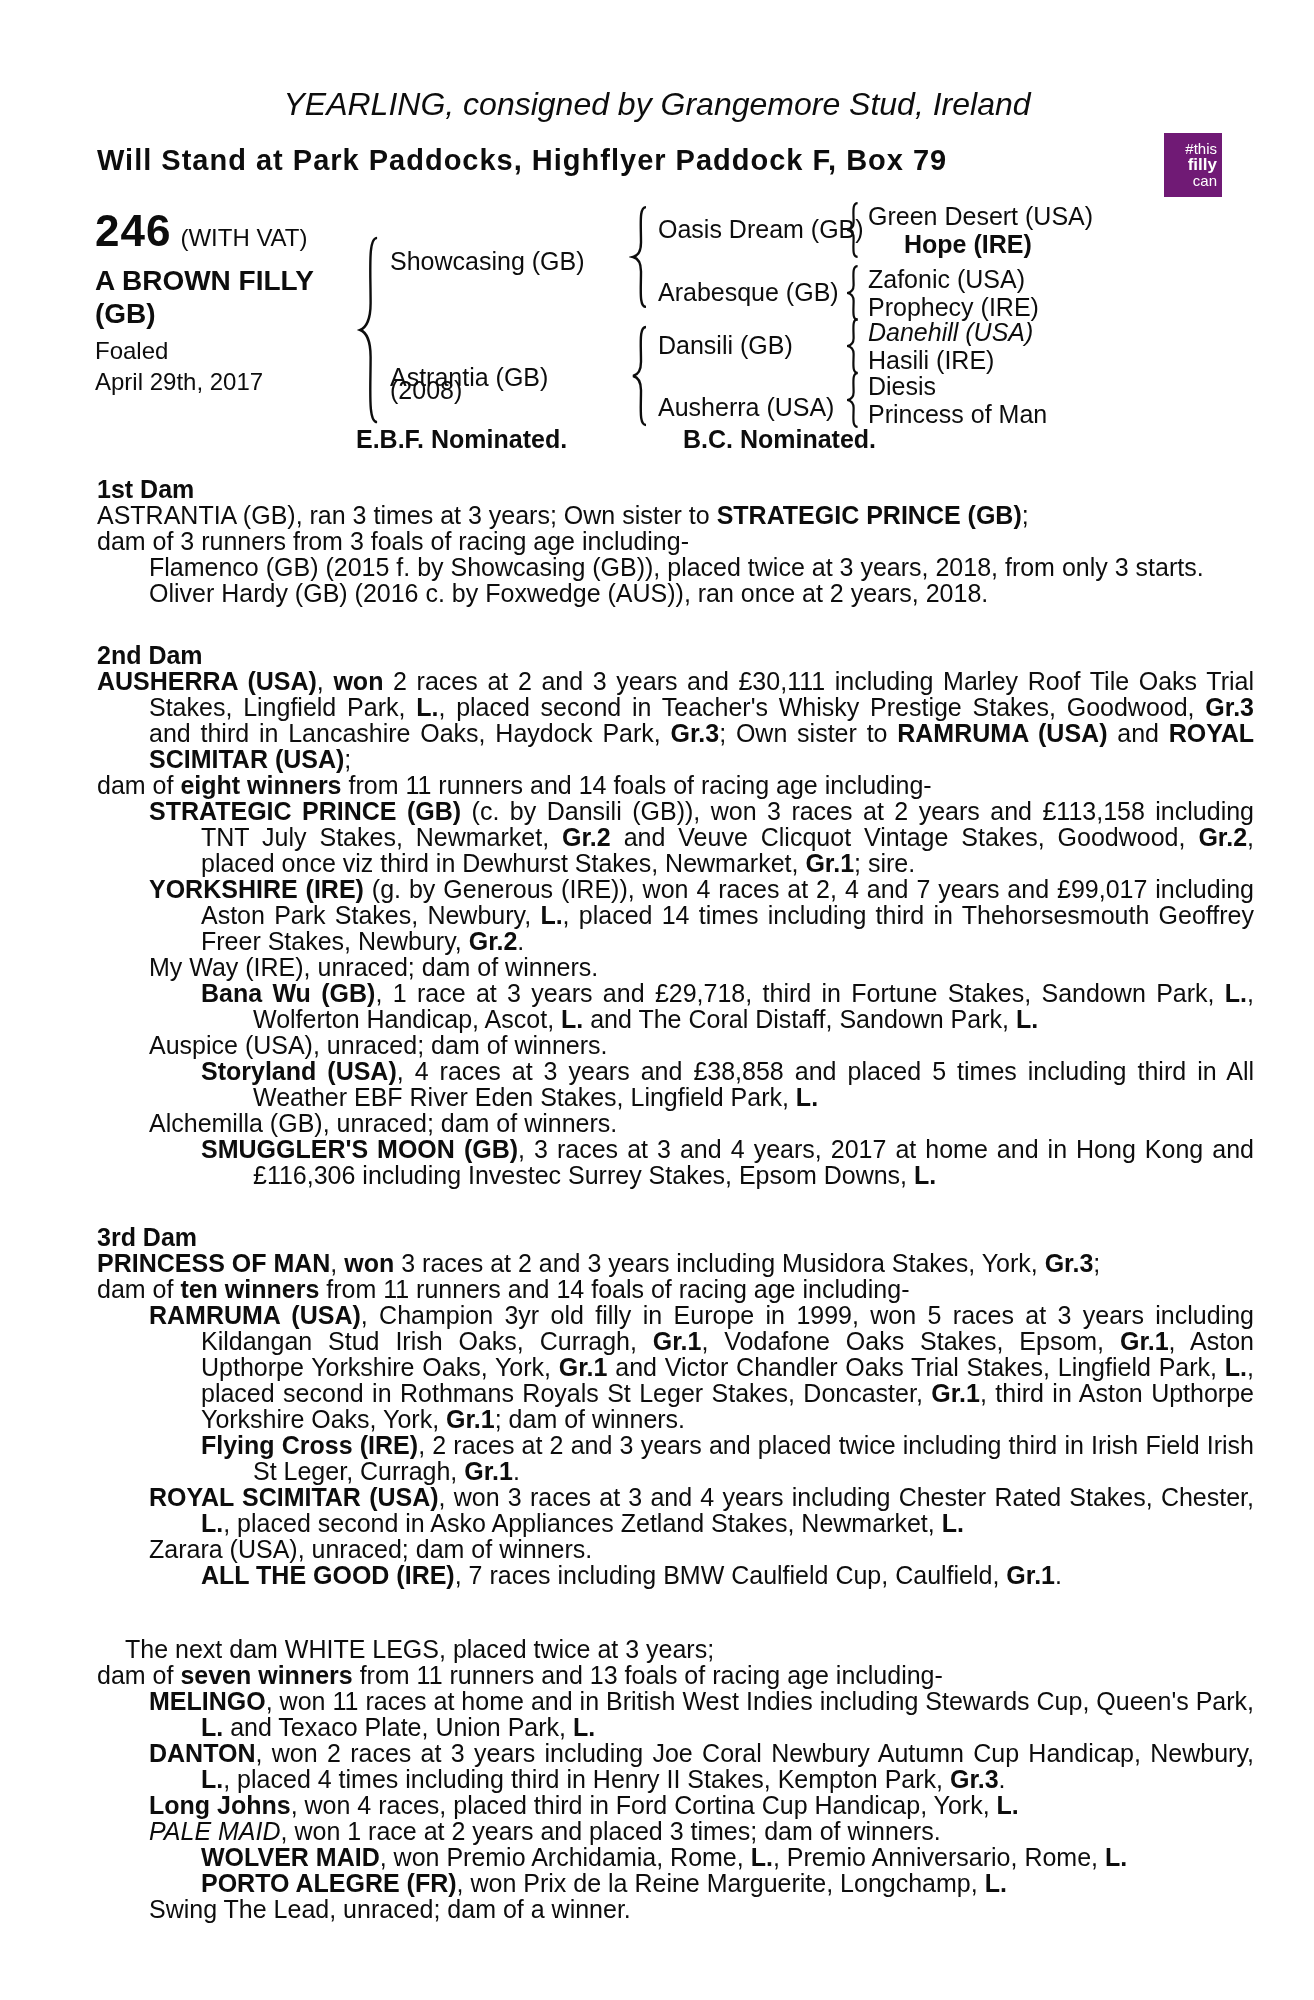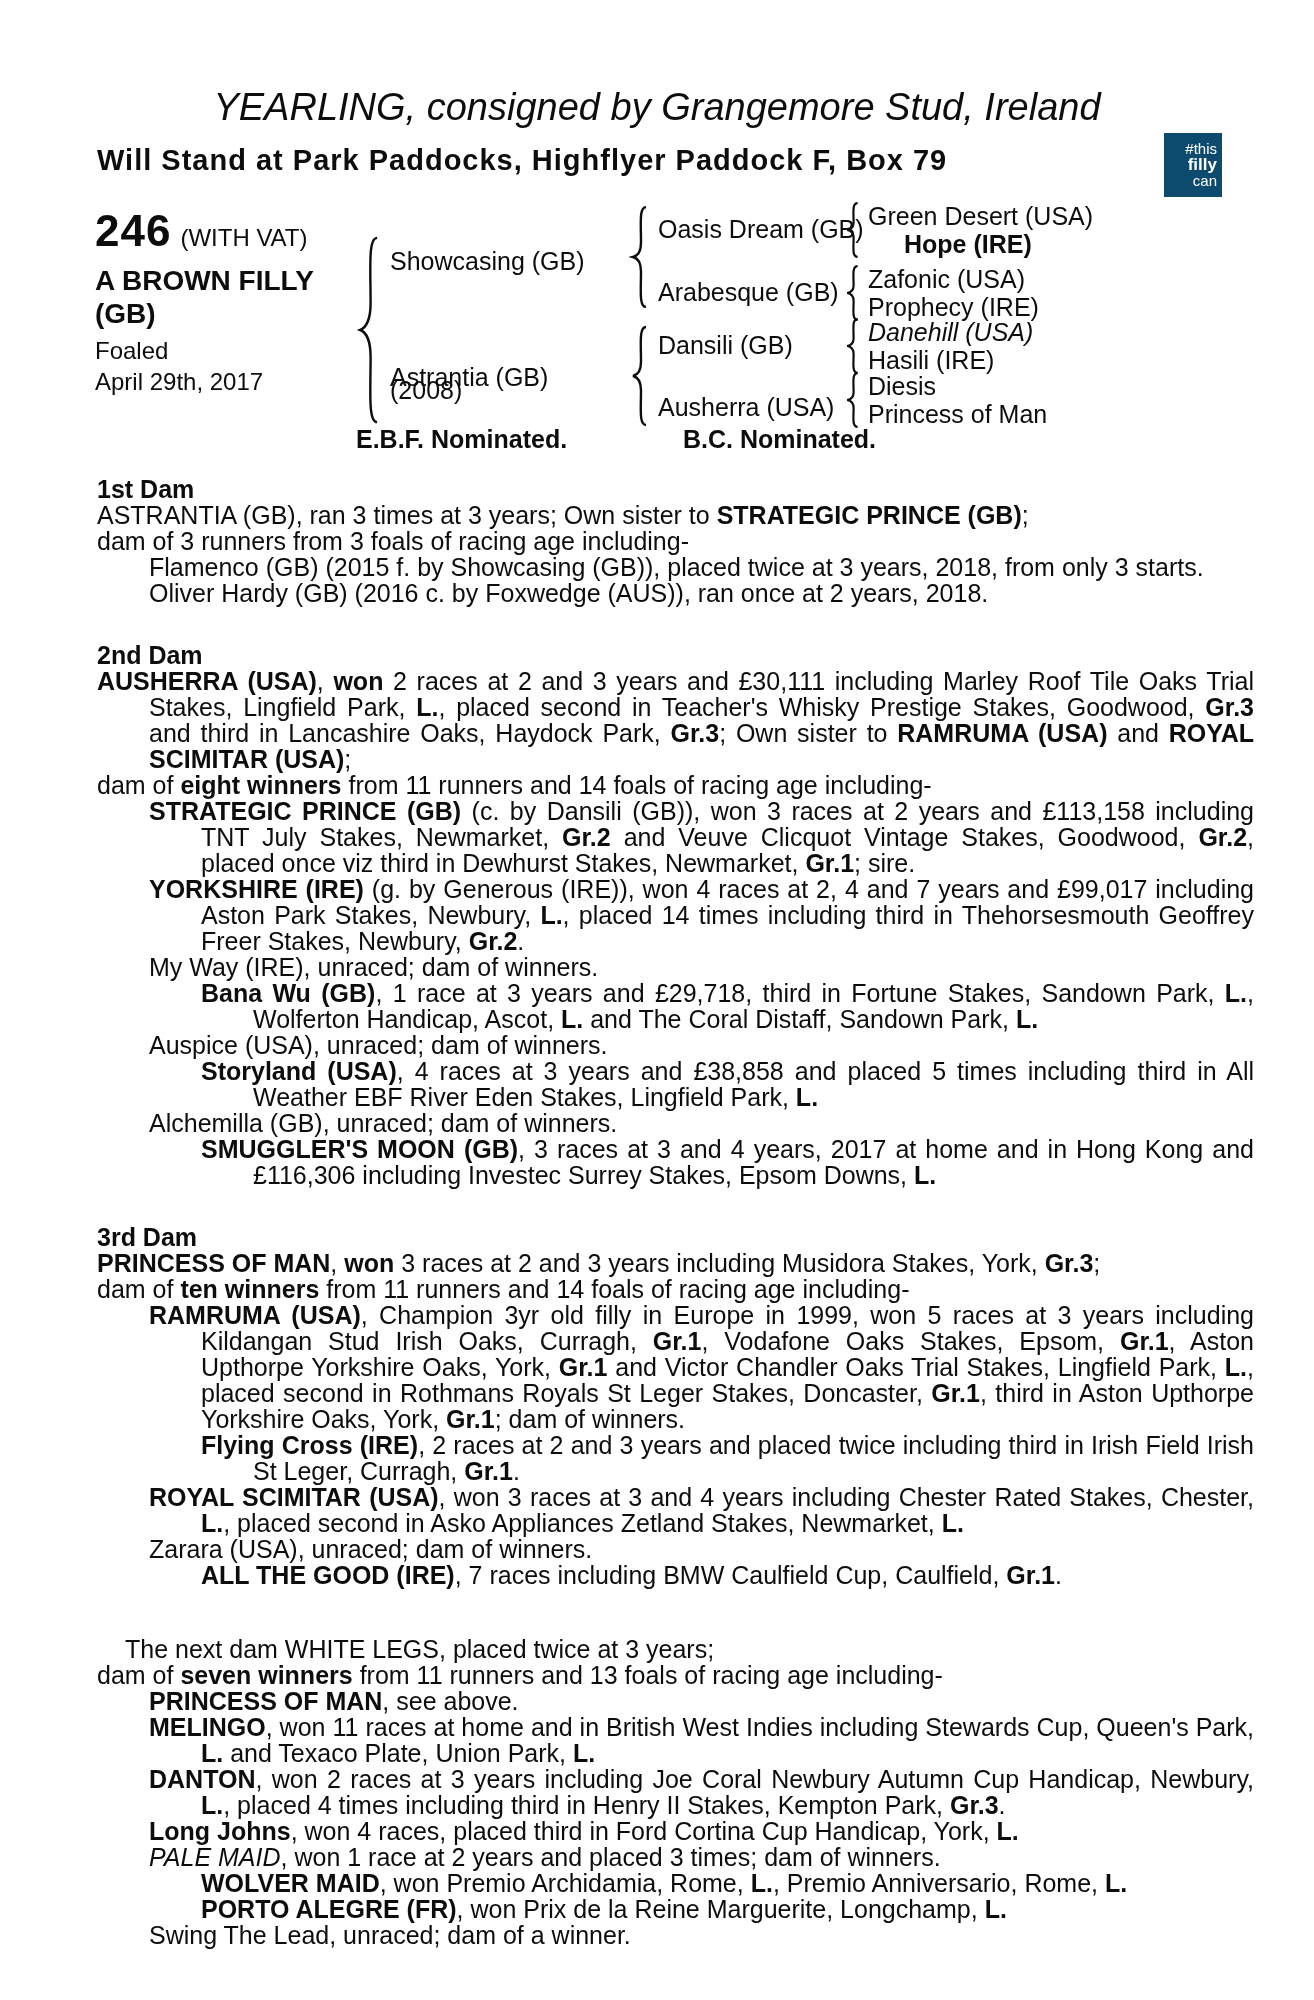--- a/index.html
+++ b/index.html
@@ -3,21 +3,21 @@
 <meta charset="utf-8">
 <style>
   html,body{margin:0;padding:0;background:#9a9a9a;}
   .page{
     position:relative;width:1314px;height:2000px;background:#ffffff;
     font-family:"Liberation Sans",sans-serif;color:#0d0d0d;overflow:hidden;
     margin:0 auto;
   }
   .consigned{
     position:absolute;top:86px;left:0;width:100%;text-align:center;
-    font-size:38px;font-style:italic;
+    font-size:32px;font-style:italic;
   }
   .stand{
     position:absolute;top:144px;left:97px;
     font-size:29px;font-weight:bold;letter-spacing:1px;
   }
   .badge{
     position:absolute;left:1164px;top:133px;width:58px;height:64px;
     display:flex;flex-direction:column;justify-content:center;align-items:flex-end;
     padding:2px 5px 2px 2px;box-sizing:border-box;
     font-size:15px;line-height:16px;
@@ -46,21 +46,21 @@
 </style>
 </head>
 <body>
 
 <div class="page">
 
   <div class="consigned">YEARLING, consigned by Grangemore Stud, Ireland</div>
 
   <div class="stand">Will Stand at Park Paddocks, Highflyer Paddock F, Box 79</div>
 
-  <div class="badge" style="background: #0c4a6e; color: rgb(255, 255, 255); text-align: center;">
+  <div class="badge" style="background: #701a75; color: rgb(255, 255, 255); text-align: center;">
     <span>#this</span>
     <span class="b2">filly</span>
     <span>can</span>
   </div>
 
   <div class="lot">
     <div>
       <span class="lot-num">246</span><span class="lot-vat">(WITH VAT)</span>
     </div>
     <div class="horse-name">
@@ -151,21 +151,20 @@
       <div class="dam-heading">3rd Dam</div>
       <p class="entry lvl0"><b>PRINCESS OF MAN</b>, <b>won</b> 3 races at 2 and 3 years including Musidora Stakes, York, <b>Gr.3</b>;</p>
       <p class="entry lvl0">dam of <b>ten winners</b> from 11 runners and 14 foals of racing age including-</p>
       <p class="entry lvl1"><b>RAMRUMA (USA)</b>, Champion 3yr old filly in Europe in 1999, won 5 races at 3 years including Kildangan Stud Irish Oaks, Curragh, <b>Gr.1</b>, Vodafone Oaks Stakes, Epsom, <b>Gr.1</b>, Aston Upthorpe Yorkshire Oaks, York, <b>Gr.1</b> and Victor Chandler Oaks Trial Stakes, Lingfield Park, <b>L.</b>, placed second in Rothmans Royals St Leger Stakes, Doncaster, <b>Gr.1</b>, third in Aston Upthorpe Yorkshire Oaks, York, <b>Gr.1</b>; dam of winners.</p>
       <p class="entry lvl2"><b>Flying Cross (IRE)</b>, 2 races at 2 and 3 years and placed twice including third in Irish Field Irish St Leger, Curragh, <b>Gr.1</b>.</p>
       <p class="entry lvl1"><b>ROYAL SCIMITAR (USA)</b>, won 3 races at 3 and 4 years including Chester Rated Stakes, Chester, <b>L.</b>, placed second in Asko Appliances Zetland Stakes, Newmarket, <b>L.</b></p>
       <p class="entry lvl1">Zarara (USA), unraced; dam of winners.</p>
       <p class="entry lvl2"><b>ALL THE GOOD (IRE)</b>, 7 races including BMW Caulfield Cup, Caulfield, <b>Gr.1</b>.</p>
       <p class="entry lvl0 gap-top">The next dam WHITE LEGS, placed twice at 3 years;</p>
       <p class="entry lvl0">dam of <b>seven winners</b> from 11 runners and 13 foals of racing age including-</p>
-      <p class="entry lvl1"><b>PRINCESS OF MAN</b>, see above.</p>
       <p class="entry lvl1"><b>MELINGO</b>, won 11 races at home and in British West Indies including Stewards Cup, Queen's Park, <b>L.</b> and Texaco Plate, Union Park, <b>L.</b></p>
       <p class="entry lvl1"><b>DANTON</b>, won 2 races at 3 years including Joe Coral Newbury Autumn Cup Handicap, Newbury, <b>L.</b>, placed 4 times including third in Henry II Stakes, Kempton Park, <b>Gr.3</b>.</p>
       <p class="entry lvl1"><b>Long Johns</b>, won 4 races, placed third in Ford Cortina Cup Handicap, York, <b>L.</b></p>
       <p class="entry lvl1"><i>PALE MAID</i>, won 1 race at 2 years and placed 3 times; dam of winners.</p>
       <p class="entry lvl2"><b>WOLVER MAID</b>, won Premio Archidamia, Rome, <b>L.</b>, Premio Anniversario, Rome, <b>L.</b></p>
       <p class="entry lvl2"><b>PORTO ALEGRE (FR)</b>, won Prix de la Reine Marguerite, Longchamp, <b>L.</b></p>
       <p class="entry lvl1">Swing The Lead, unraced; dam of a winner.</p>
     </div>
 
 </div>

